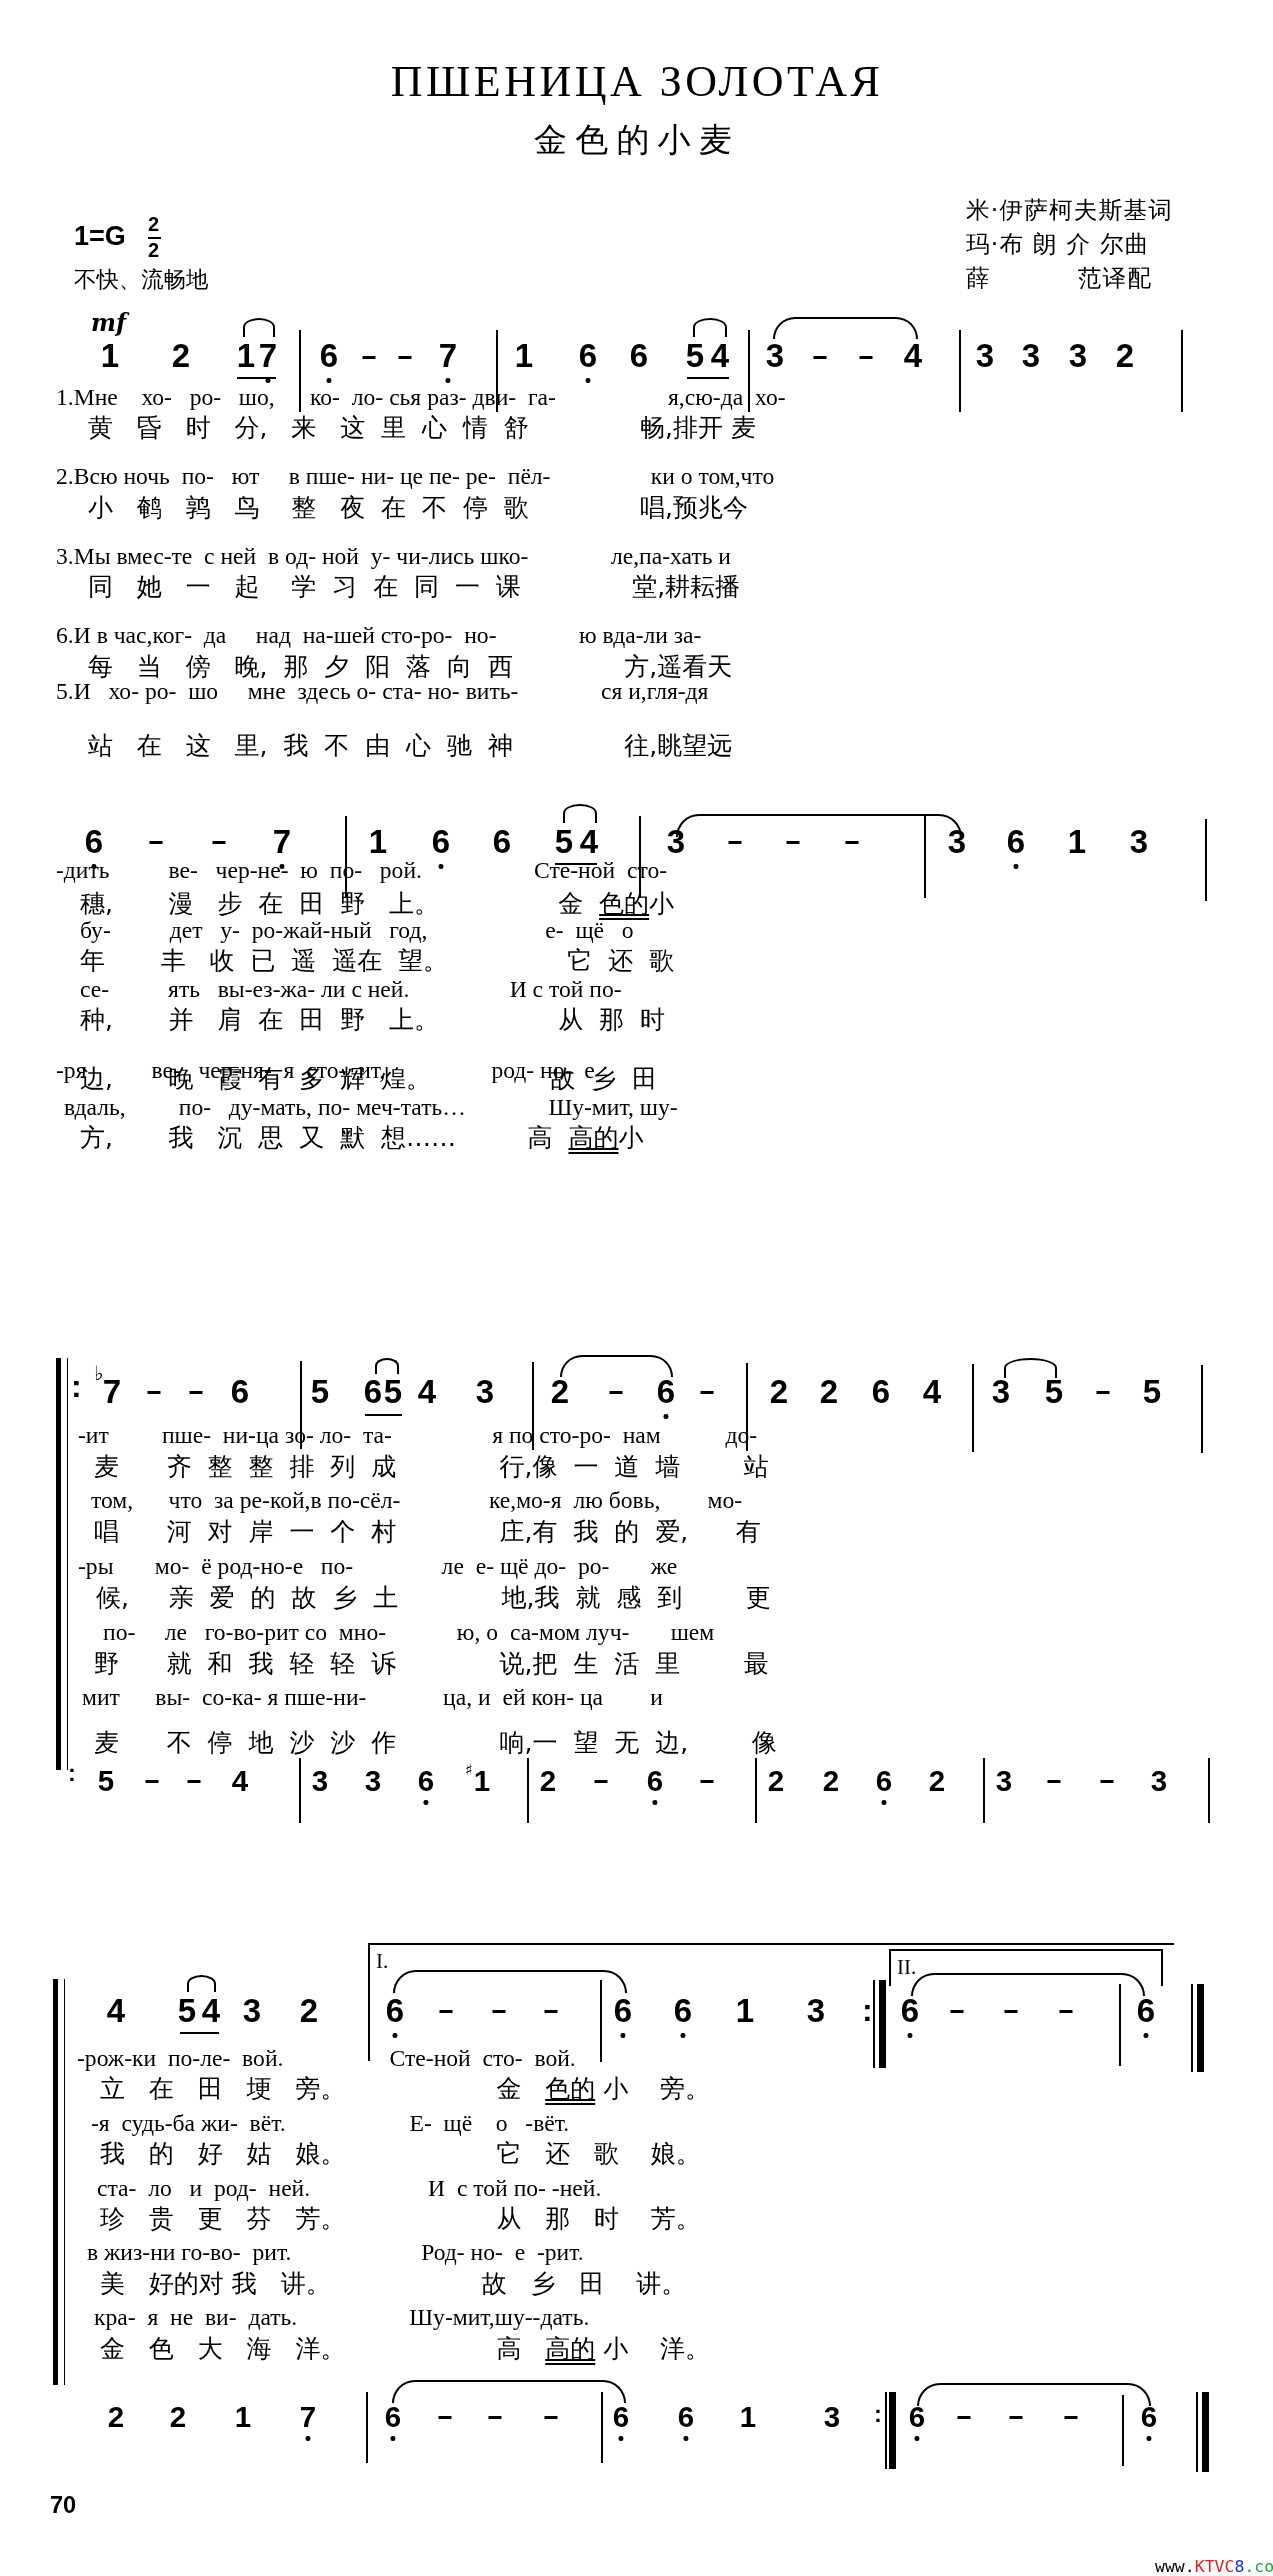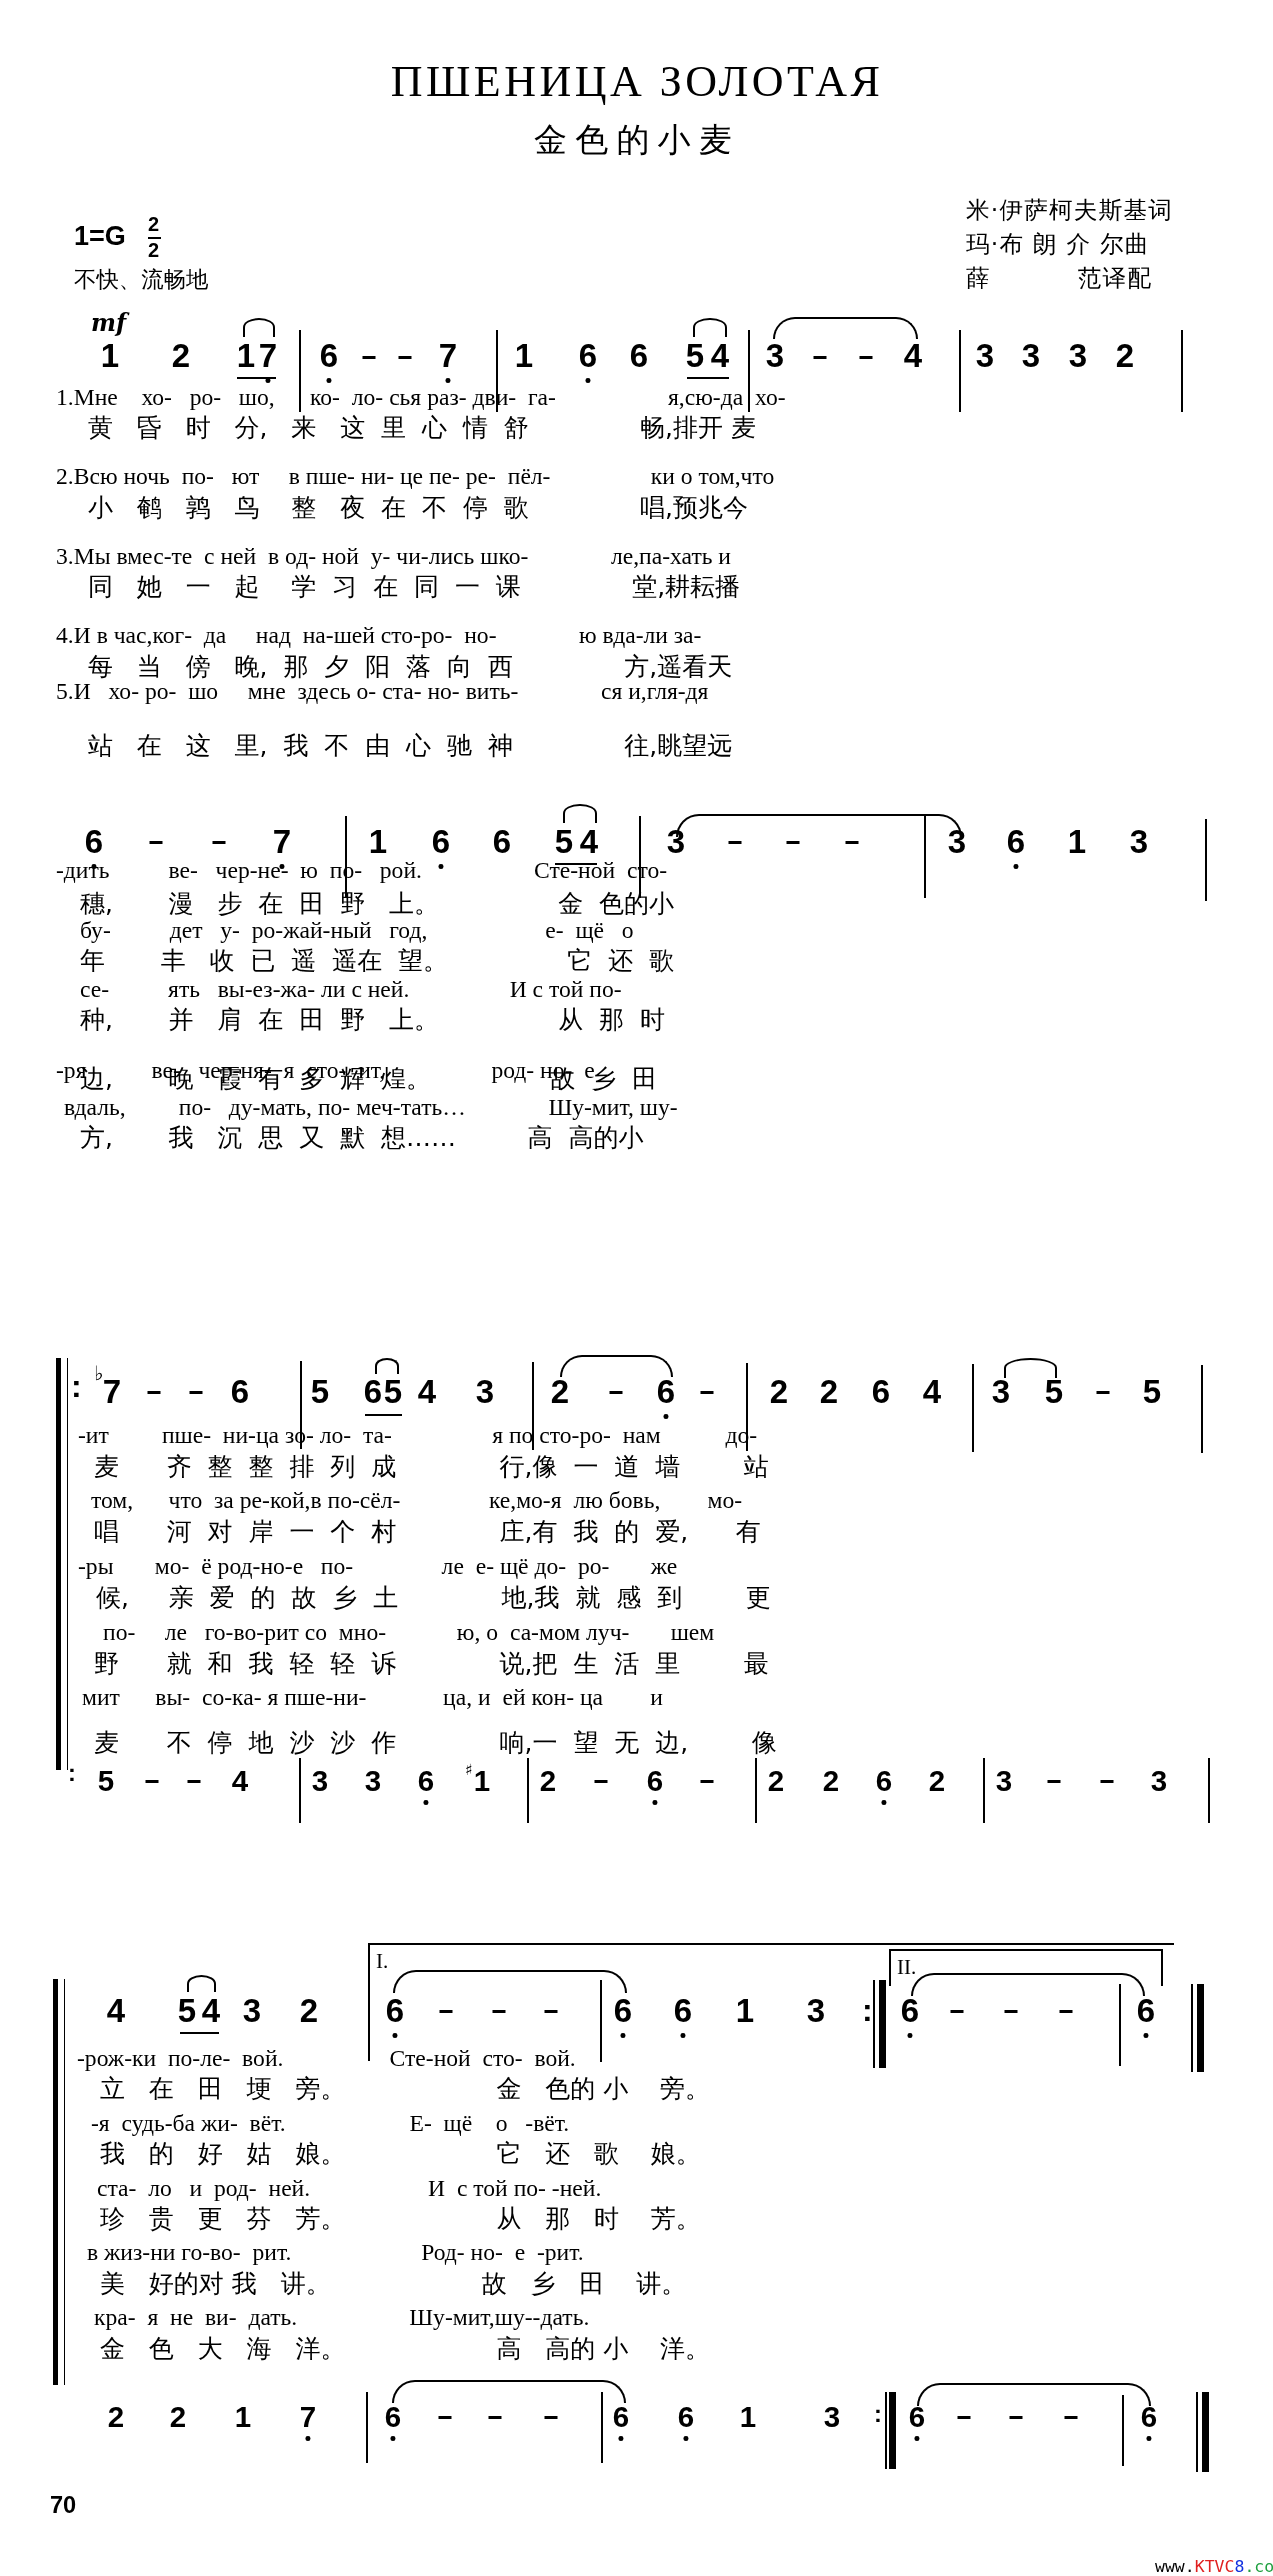--- a/index.html
+++ b/index.html
@@ -29,21 +29,21 @@
   .lyr.zh{font-family:"DejaVu Sans",sans-serif;font-size:25px;}
   .acc{position:absolute;font-size:20px;font-family:"DejaVu Sans",sans-serif;}
   .repdots{position:absolute;font-family:"Liberation Sans",sans-serif;font-weight:bold;font-size:32px;line-height:1;}
   .volta{position:absolute;border-top:2.4px solid #000;border-left:2.4px solid #000;height:35px;}
   .volta.right{border-right:2.4px solid #000;}
   .volta span{position:absolute;left:5.9px;top:3.5px;font-size:21px;font-family:"Liberation Serif",serif;}
   .brace{position:absolute;border-left:5.9px solid #000;width:3.5px;}
   .brace:after{content:"";position:absolute;left:5.9px;top:0;bottom:0;border-left:1.8px solid #000;}
   .pagenum{font-family:"Liberation Sans",sans-serif;font-weight:bold;font-size:23.6px;}
   .wm{font-family:"DejaVu Sans Mono",monospace;font-size:16.5px;}
-  .underl{text-decoration-style:double;}
+  .underl{text-decoration:underline;text-decoration-style:double;}
 </style>
 </head>
 <body>
 
 <div class="abs title">ПШЕНИЦА  ЗОЛОТАЯ</div>
 <div class="abs subtitle">金色的小麦</div>
 
 <div class="abs credit" style="left:966px;top:194px;">米·伊萨柯夫斯基词</div>
 <div class="abs credit" style="left:966px;top:228px;">玛·布 朗 介 尔曲</div>
 <div class="abs credit" style="left:966px;top:262px;">薛          范译配</div>
@@ -97,21 +97,21 @@
 
   <div class="lyr ru" style="left:56px;top:386px;"><span>1.Мне</span>    <span>хо-</span>   <span>ро-</span>   <span>шо,</span>      <span>ко-</span>  <span>ло-</span> <span>сья</span> <span>раз-</span> <span>дви-</span>  <span>га-</span>                   <span>я,сю-да</span>  <span>хо-</span></div>
   <div class="lyr zh" style="left:88px;top:415px;letter-spacing:0;"><span>黄</span>   <span>昏</span>   <span>时</span>   <span>分,</span>   <span>来</span>   <span>这</span>  <span>里</span>  <span>心</span>  <span>情</span>  <span>舒</span>              <span>畅,排开</span> <span>麦</span></div>
 
   <div class="lyr ru" style="left:56px;top:465px;"><span>2.Всю</span> <span>ночь</span>  <span>по-</span>   <span>ют</span>     <span>в пше-</span> <span>ни-</span> <span>це</span> <span>пе-</span> <span>ре-</span>  <span>пёл-</span>                 <span>ки о том,что</span></div>
   <div class="lyr zh" style="left:88px;top:495px;"><span>小</span>   <span>鹌</span>   <span>鹑</span>   <span>鸟</span>    <span>整</span>   <span>夜</span>  <span>在</span>  <span>不</span>  <span>停</span>  <span>歌</span>              <span>唱,预兆今</span></div>
 
   <div class="lyr ru" style="left:56px;top:545px;"><span>3.Мы</span> <span>вмес-</span><span>те</span>  <span>с ней</span>  <span>в од-</span> <span>ной</span>  <span>у-</span> <span>чи-</span><span>лись</span> <span>шко-</span>              <span>ле,па-хать и</span></div>
   <div class="lyr zh" style="left:88px;top:574px;"><span>同</span>   <span>她</span>   <span>一</span>   <span>起</span>    <span>学</span>  <span>习</span>  <span>在</span>  <span>同</span>  <span>一</span>  <span>课</span>              <span>堂,耕耘播</span></div>
 
-  <div class="lyr ru" style="left:56px;top:624px;"><span>4.И</span> <span>в час,</span><span>ког-</span>  <span>да</span>     <span>над</span>  <span>на-</span><span>шей</span> <span>сто-</span><span>ро-</span>  <span>но-</span>              <span>ю вда-ли за-</span></div>
+  <div class="lyr ru" style="left:56px;top:624px;"><span>6.И</span> <span>в час,</span><span>ког-</span>  <span>да</span>     <span>над</span>  <span>на-</span><span>шей</span> <span>сто-</span><span>ро-</span>  <span>но-</span>              <span>ю вда-ли за-</span></div>
   <div class="lyr zh" style="left:88px;top:654px;"><span>每</span>   <span>当</span>   <span>傍</span>   <span>晚,</span>  <span>那</span>  <span>夕</span>  <span>阳</span>  <span>落</span>  <span>向</span>  <span>西</span>              <span>方,遥看天</span></div>
 
   <div class="lyr ru" style="left:56px;top:680px;"><span>5.И</span>   <span>хо-</span> <span>ро-</span>  <span>шо</span>     <span>мне</span>  <span>здесь</span> <span>о-</span> <span>ста-</span> <span>но-</span> <span>вить-</span>              <span>ся и,гля-дя</span></div>
   <div class="lyr zh" style="left:88px;top:733px;"><span>站</span>   <span>在</span>   <span>这</span>   <span>里,</span>  <span>我</span>  <span>不</span>  <span>由</span>  <span>心</span>  <span>驰</span>  <span>神</span>              <span>往,眺望远</span></div>
 </div>
 
 <div>
   <div class="note" style="left:94px;top:825px;">6<span class="dot below"></span></div>
   <div class="dash" style="left:156px;top:841px;"></div>
   <div class="dash" style="left:219px;top:841px;"></div>

